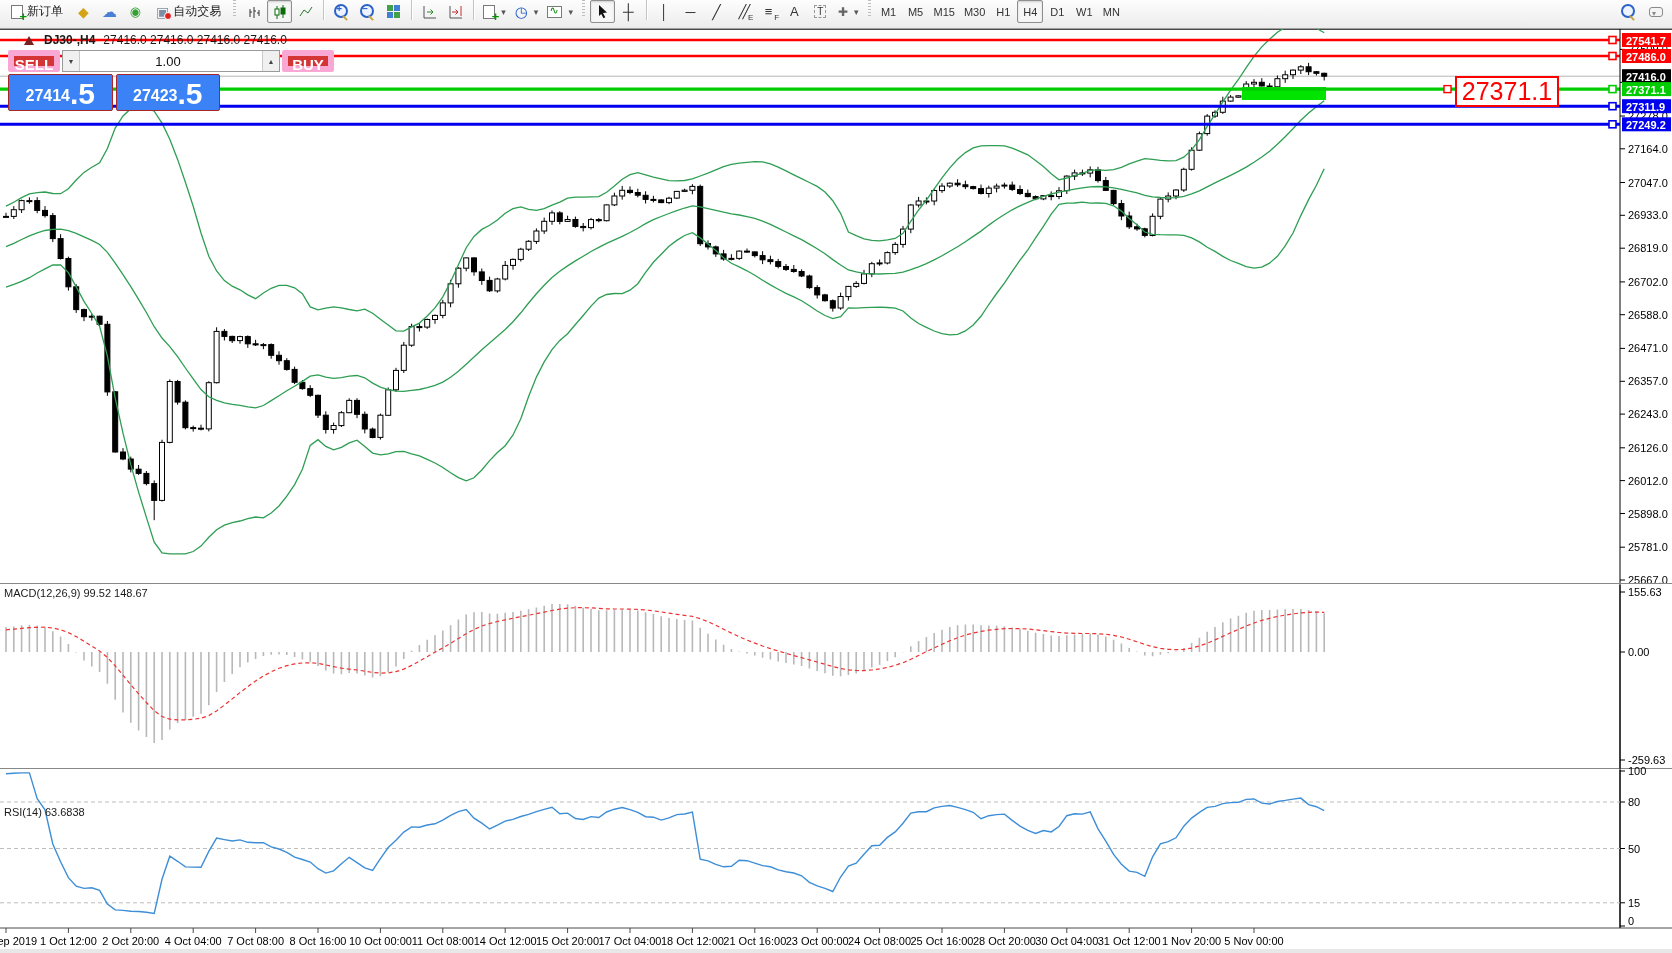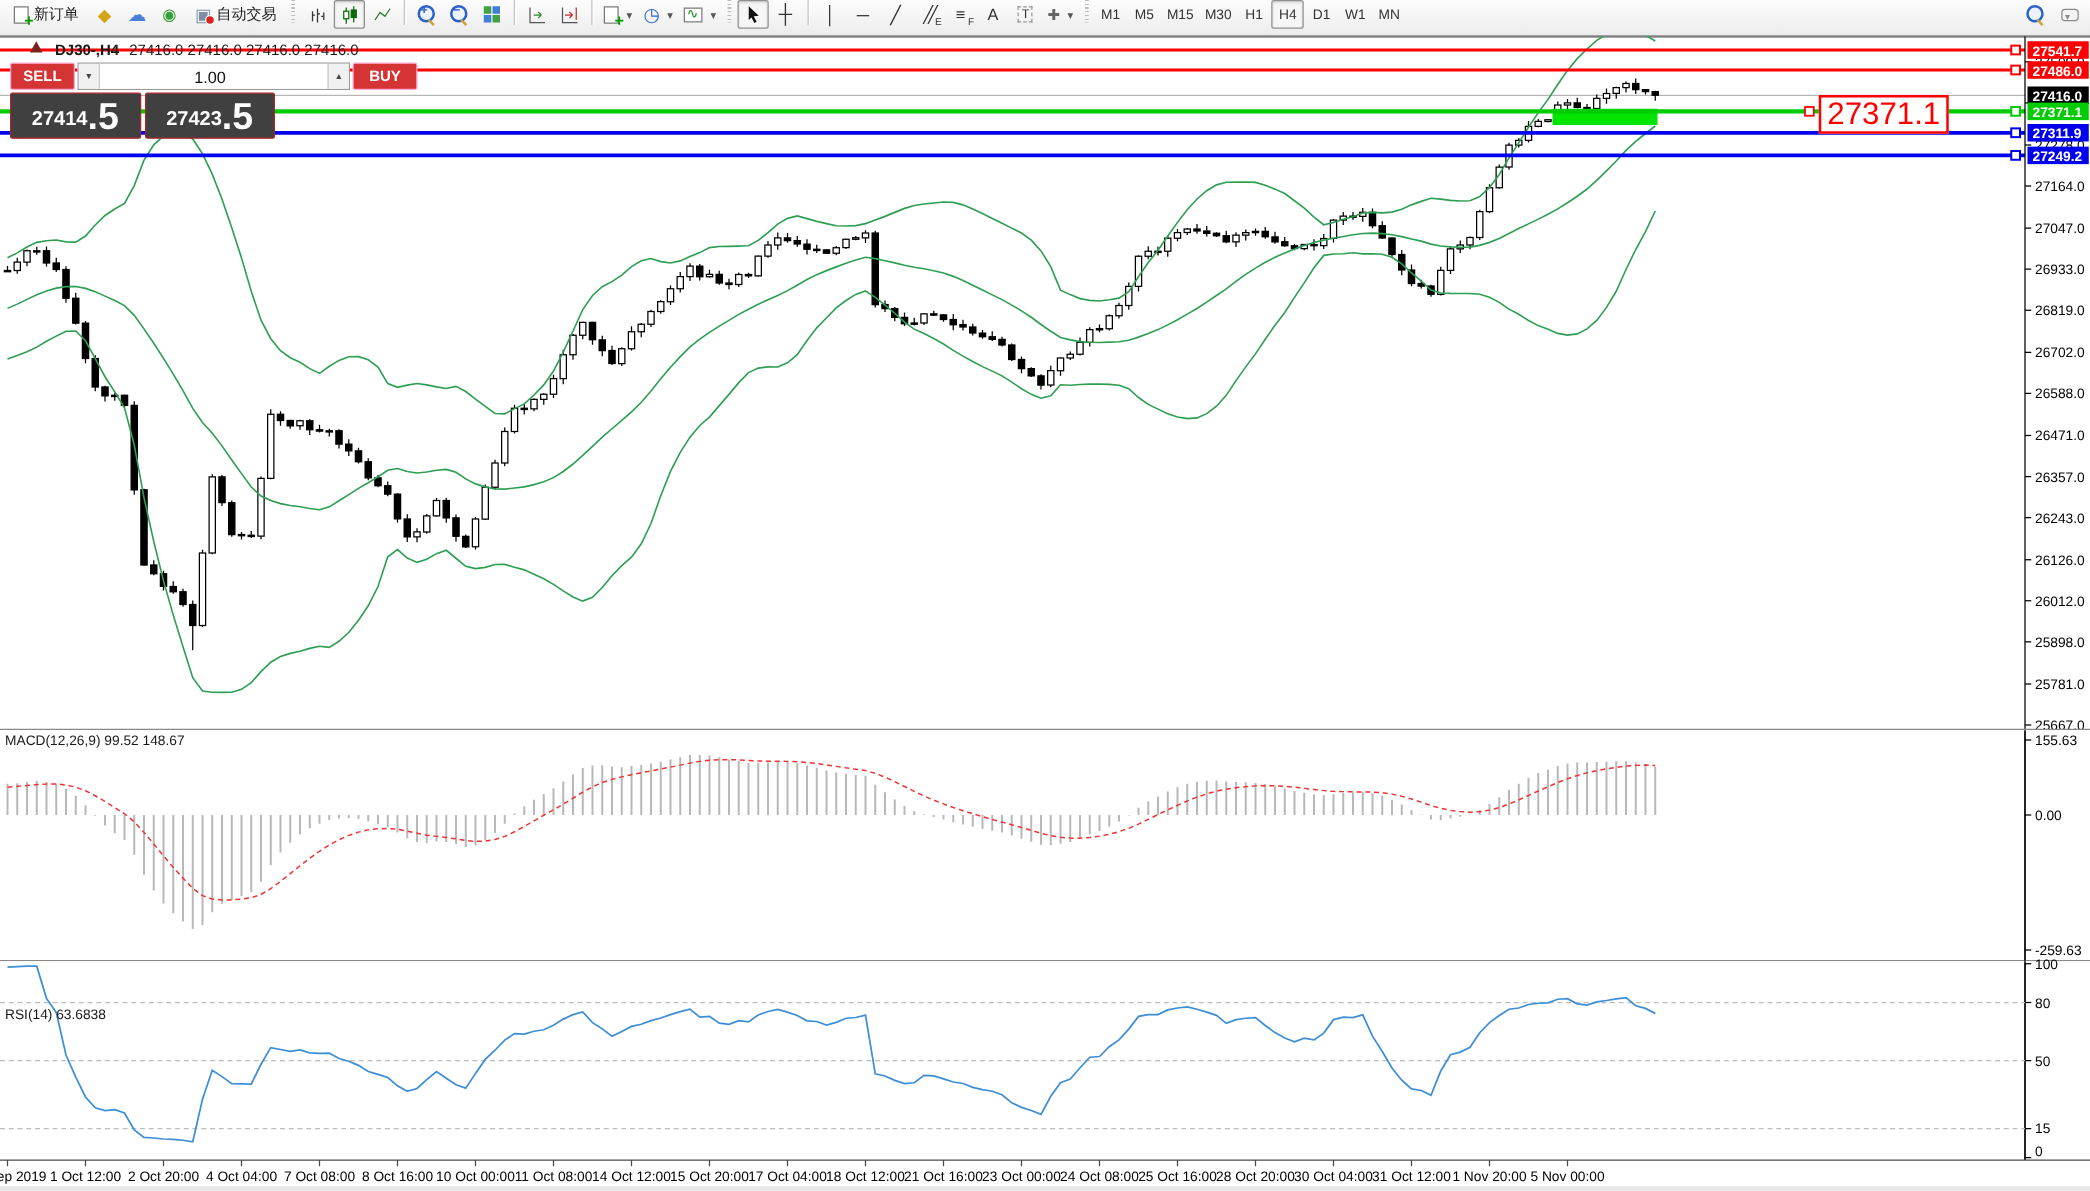--- a/index.html
+++ b/index.html
@@ -61,38 +61,38 @@
   .ic-arrows::before { content:"✚"; color:#666; font-size:12px; }
   .ic-bubble { position:relative; width:14px; height:10px; border:1px solid #8a8a8a; border-radius:3px; background:#f4f4f4; }
   .ic-bubble::after { content:""; position:absolute; left:2px; bottom:-4px; border:4px solid transparent; border-top-color:#8a8a8a; border-left-width:2px; border-right-width:2px; }
 
   
   .chart-area { position:absolute; inset:0; }
   #cv { position:absolute; left:0; top:0; z-index:1; }
   #cv text { font-family:"Liberation Sans", sans-serif; }
   .overlay { position:absolute; z-index:5; }
 
-  .chart-title { left:24px; top:33px; display:flex; gap:8px; font-size:12px; color:#1a1a1a; }
+  .chart-title { left:24px; top:33px; display:flex; align-items:center; gap:8px; font-size:12px; color:#1a1a1a; }
   .title-tri { width:0; height:0; border-left:5px solid transparent; border-right:5px solid transparent; border-bottom:9px solid #7a2020; margin-right:2px; }
   .sym { font-weight:bold; }
 
   .trade-panel { left:8px; top:50px; width:212px; }
   .tp-row1 { display:flex; gap:2px; height:22px; }
-  .tp-btn { flex:0 0 52px; background:#d43434; border:1px solid #f9a8d4; border-radius:2px;
-    color:#fff; font-size:12px; font-weight:bold; font-family:inherit; }
+  .tp-btn { flex:0 0 52px; background:#d43434; border:6px solid #f9a8d4; border-radius:2px;
+    color:#fff; font-size:15px; font-weight:bold; font-family:inherit; }
   .tp-vol { flex:1; display:flex; border:1px solid #9a9a9a; background:#fff; }
   .tp-spin { width:17px; border:none; background:#f0f0f0; color:#444; font-size:7px; font-family:inherit; }
   .tp-spin.down { border-right:1px solid #c9c9c9; }
   .tp-spin.up { border-left:1px solid #c9c9c9; }
   .tp-spin.down::after { content:"▼"; }
   .tp-spin.up::after { content:"▲"; }
   .tp-input { flex:1; border:none; outline:none; text-align:center; padding-right:6px; font-size:13px; font-family:inherit; color:#111; }
   .tp-row2 { display:flex; gap:3px; height:37px; margin-top:2px; }
   .tp-price { flex:1; display:flex; align-items:flex-end; justify-content:center;
-    background:#404040; border:1px solid #a82626; border-radius:2px; color:#fff; font-weight:bold; }
+    background:#3b82f6; border:1px solid #a82626; border-radius:2px; color:#fff; font-weight:bold; }
   .tp-price .main { font-size:16px; margin-bottom:5px; }
   .tp-price .big { font-size:30px; line-height:30px; margin-bottom:1px; }
 
   .big-price-label { left:1455px; top:76px; width:104px; height:31px; background:#fff; border:2px solid #ff0000;
     color:#ff0000; font-size:25px; text-align:center; line-height:27px; }
   .annotation { left:1387px; top:144px; font-size:28px; font-weight:bold; color:#00ff00;
     text-shadow:2px 2px 0 #156b15; letter-spacing:6px; }
   .ind-label { font-size:11px; color:#1a1a1a; }
   .macd-label { left:4px; top:587px; }
   .rsi-label { left:4px; top:806px; }

